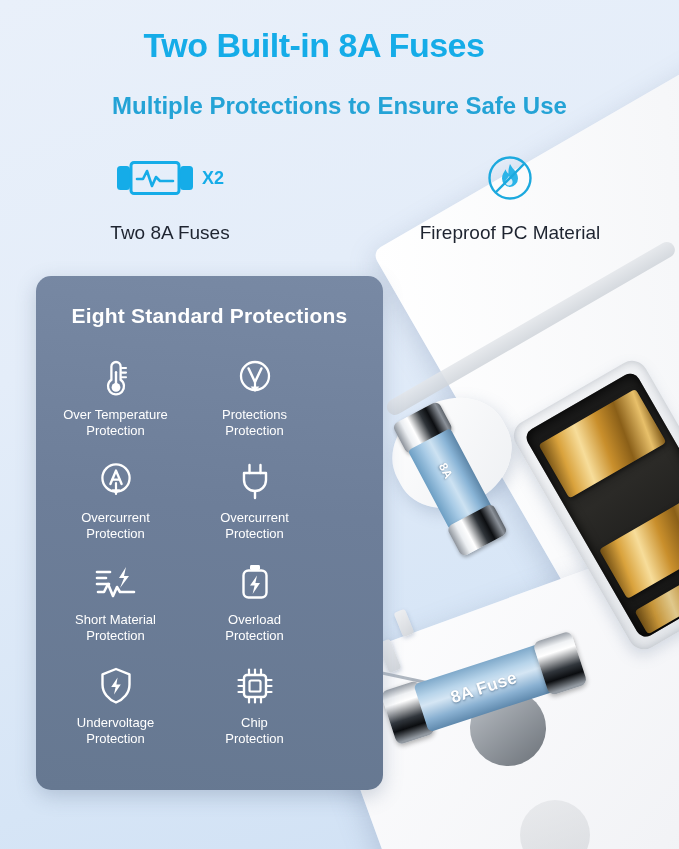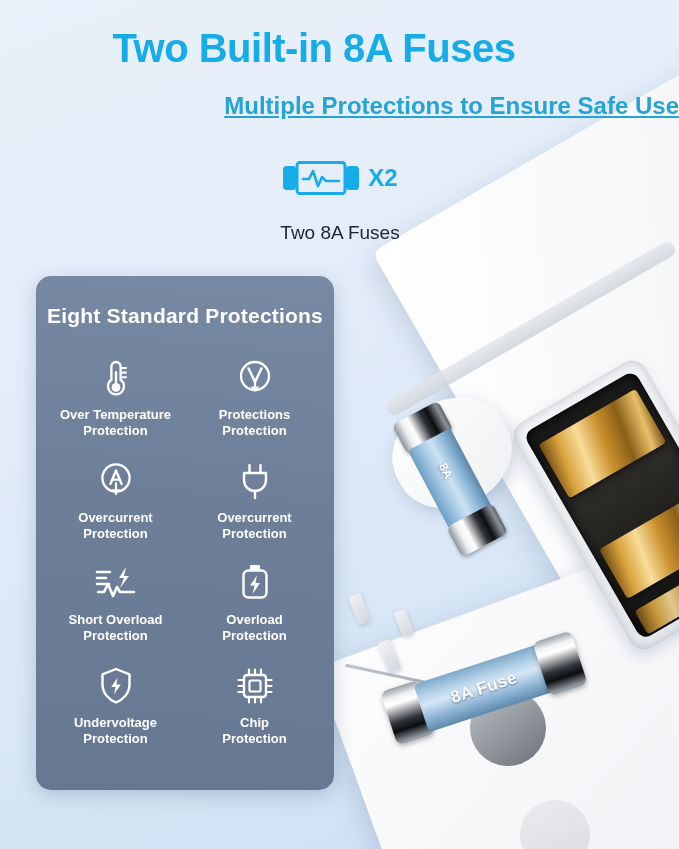--- a/index.html
+++ b/index.html
@@ -116,59 +116,59 @@
   #wire{
     position:absolute; left:344px; top:676px; width:118px; height:3px;
     background:linear-gradient(90deg,#aeb7c2,#8d97a4); transform:rotate(12deg);
     border-radius:2px; opacity:.8;
   }
 
   
   #content { position:absolute; inset:0; }
   #headline{
     position:absolute; top:26px; left:0; width:628px; text-align:center;
-    font-size:40px; font-weight:bold; color:#15ACE8; letter-spacing:-.5px;
+    font-size:34px; font-weight:bold; color:#15ACE8; letter-spacing:-.5px;
   }
   #subhead{
-    position:absolute; top:92px; left:0; width:679px; text-align:right;
-    font-size:24px; font-weight:bold; color:#24A3D6;text-decoration:underline;
+    position:absolute; top:92px; left:0; width:679px; text-align:center;
+    font-size:24px; font-weight:bold; color:#24A3D6;
   }
 
   
   #features{
     position:absolute; top:150px; left:40px; width:600px;
     display:flex; justify-content:center; gap:110px;
   }
   .feature{ width:230px; display:flex; flex-direction:column; align-items:center; }
   .feature .fi{ height:56px; display:flex; align-items:center; justify-content:center; }
   .feature .flabel{
     margin-top:16px; font-size:19px; color:#1e2430; white-space:nowrap;text-align:center;
   }
-  #x2{ font-size:24px; font-weight:bold; color:#15ACE8; margin-left:8px; }
+  #x2{ font-size:18px; font-weight:bold; color:#15ACE8; margin-left:8px; }
 
   
   #panel{
-    position:absolute; left:36px; top:276px; width:298px; height:514px;
+    position:absolute; left:36px; top:276px; width:347px; height:514px;
     border-radius:15px;
     background:linear-gradient(185deg,#7889a4 0%,#6d7e99 45%,#667891 100%);
     box-shadow:0 6px 20px rgba(90,110,140,.3);
     color:#fff;
   }
   #panel-title{
     position:absolute; top:28px; left:0; width:100%; text-align:center;
     font-size:21px; font-weight:bold; letter-spacing:.2px;
   }
   #grid{
     position:absolute; top:76px; left:10px; width:278px;
     display:grid; grid-template-columns:1fr 1fr; row-gap:16px;
   }
   .cell{ display:flex; flex-direction:column; align-items:center; }
   .cell .ci{ height:46px; display:flex; align-items:flex-end; justify-content:center; }
   .cell .clabel{
-    margin-top:9px; font-size:13px; font-weight:bold; line-height:1.22;
+    margin-top:9px; font-size:13px; font-weight:normal; line-height:1.22;
     text-align:center; color:#ffffff;
   }
   svg{ display:block; }
 </style>
 </head>
 <body>
 
 <div id="photo">
   <div class="dev-body" id="dev-main"></div>
   <div class="dev-body" id="dev-lower"></div>
@@ -220,20 +220,31 @@
           <rect x="1" y="8" width="13" height="24" rx="3.5" fill="#15ACE8"></rect>
           <rect x="64" y="8" width="13" height="24" rx="3.5" fill="#15ACE8"></rect>
           <rect x="15" y="4.5" width="48" height="31" rx="3" fill="none" stroke="#15ACE8" stroke-width="3"></rect>
           <path d="M21 21 h6 l4 -8 l5 15 l4 -9 l4 4 h13" fill="none" stroke="#15ACE8" stroke-width="2.6" stroke-linecap="round" stroke-linejoin="round"></path>
         </svg>
         <span id="x2">X2</span>
       </div>
       <div class="flabel">Two 8A Fuses</div>
     </div>
 
+    <div class="feature">
+      <div class="fi">
+        <svg width="50" height="50" viewBox="0 0 50 50">
+          <circle cx="25" cy="25" r="20.5" fill="none" stroke="#1CA9DE" stroke-width="2.4"></circle>
+          <path d="M25 11c3 6 8 8 8 14.5A8.6 8.6 0 0 1 25 34a8.6 8.6 0 0 1-8-8.5c0-4 2-6 3.6-9.2.6 2.6 1.8 3.6 2.9 4.2-.3-3.6.6-6.9 1.5-9.5z" fill="#2BB4E8"></path>
+          <path d="M24 23c1.6 2.6 3.6 3.4 3.6 6.1A3.7 3.7 0 0 1 24 32.6a3.7 3.7 0 0 1-3.6-3.5c0-2.3 2-3.5 3.6-6.1z" fill="#d8ecf7"></path>
+          <line x1="11.5" y1="38.5" x2="38.5" y2="11.5" stroke="#1CA9DE" stroke-width="2.4" stroke-linecap="round"></line>
+        </svg>
+      </div>
+      <div class="flabel">Fireproof PC Material</div>
+    </div>
 
   </div>
 
   <div id="panel">
     <div id="panel-title">Eight Standard Protections</div>
 
     <div id="grid">
 
       <div class="cell">
         <div class="ci">
@@ -302,21 +313,21 @@
         <div class="ci">
           <svg width="46" height="40" viewBox="0 0 46 40">
             <line x1="4" y1="9" x2="17" y2="9" stroke="#fff" stroke-width="2.6" stroke-linecap="round"></line>
             <line x1="4" y1="15" x2="13" y2="15" stroke="#fff" stroke-width="2.6" stroke-linecap="round"></line>
             <line x1="4" y1="21" x2="16" y2="21" stroke="#fff" stroke-width="2.6" stroke-linecap="round"></line>
             <path d="M33 4l-7 11h5l-4 10 9-12h-5z" fill="#fff"></path>
             <path d="M5 29h6l4-8 5 12 4-9 3 5h14" fill="none" stroke="#fff" stroke-width="2.6" stroke-linecap="round" stroke-linejoin="round"></path>
           </svg>
         </div>
         <div class="clabel">
-          <span>Short Overload</span><br>
+          <span>Short Material</span><br>
           <span>Protection</span>
         </div>
       </div>
 
       <div class="cell">
         <div class="ci">
           <svg width="32" height="40" viewBox="0 0 32 40">
             <rect x="11" y="2" width="10" height="5" rx="1.4" fill="#fff"></rect>
             <rect x="4.5" y="7.5" width="23" height="27" rx="5" fill="none" stroke="#fff" stroke-width="2.4"></rect>
             <path d="M18 12.5l-7 10h4.6l-2 8.5 7.4-11h-4.6z" fill="#fff"></path>

